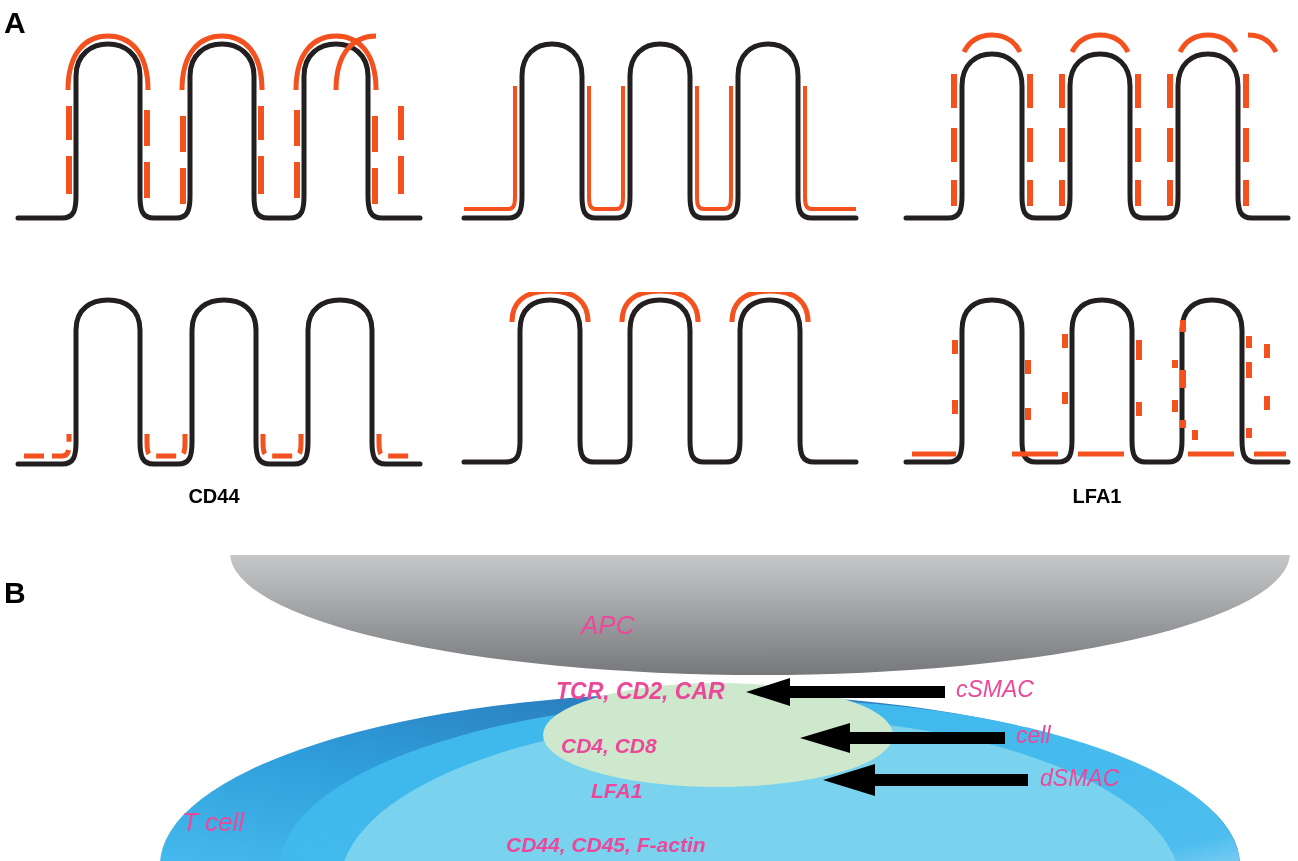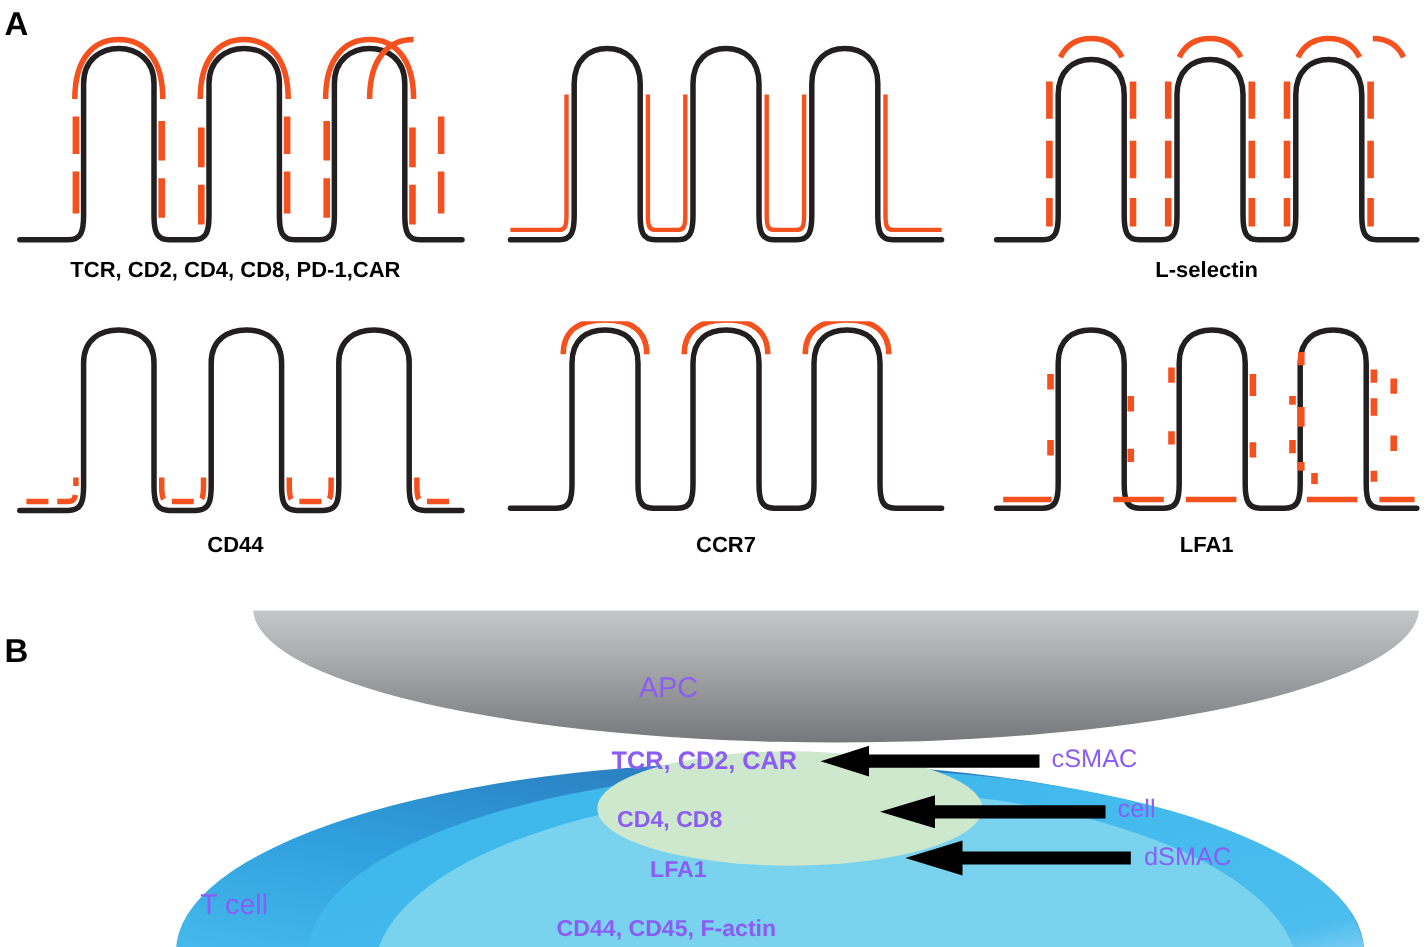--- a/index.html
+++ b/index.html
@@ -47,23 +47,24 @@
     left: 0;
     top: 555px;
     width: 1298px;
     height: 306px;
   }
   #panel-b svg { display: block; }
 
   .b-text {
     position: absolute;
     font-family: "Liberation Sans", sans-serif;
-    color: #8b5cf6;
+    color: #ec4899;
     white-space: nowrap;
     line-height: 1;
+    font-style: italic;
   }
   .b-text.bold { font-weight: bold; }
   .b-text.plain { font-weight: normal; }
 </style>
 </head>
 <body>
 
 <div id="page">
 
   <div class="panel-letter" id="panel-a-letter">A</div>
@@ -86,21 +87,20 @@
         <path d="M283,82 L283,118 M283,134 L283,170" stroke-width="6"></path>
         <path d="M361,88 L361,124 M361,140 L361,176" stroke-width="6"></path>
 
         <path d="M337,62 C337,24 355,8 377,8" transform="translate(-15,0)"></path>
       </g>
       <g fill="none" stroke="#f4511e" stroke-width="6" stroke-linecap="butt">
         <path d="M396,78 L396,112 M396,128 L396,166" transform="translate(-9,0)"></path>
       </g>
     </svg>
   </div>
-  <div class="membrane-label" style="left:14px; top:236px; width:400px;">TCR, CD2, CD4, CD8, PD-1,CAR</div>
 
   <div class="membrane-cell" style="left:460px; top:28px;">
     <svg width="400" height="200" viewBox="0 0 400 200">
       <g fill="none" stroke="#231f20" stroke-width="5" stroke-linecap="round">
         <path d="M4,190 L48,190 C60,190 62,182 62,168 L62,48 C62,26 76,16 92,16 C108,16 122,26 122,48 L122,168 C122,182 124,190 136,190 L156,190 C168,190 170,182 170,168 L170,48 C170,26 184,16 200,16 C216,16 230,26 230,48 L230,168 C230,182 232,190 244,190 L264,190 C276,190 278,182 278,168 L278,48 C278,26 292,16 308,16 C324,16 338,26 338,48 L338,168 C338,182 340,190 352,190 L396,190"></path>
       </g>
       <g fill="none" stroke="#f4511e" stroke-width="4" stroke-linecap="butt">
         <path d="M4,181 L48,181 C54,181 55,177 55,168 L55,58
                  M129,58 L129,168 C129,177 130,181 136,181 L156,181 C162,181 163,177 163,168 L163,58
                  M237,58 L237,168 C237,177 238,181 244,181 L264,181 C270,181 271,177 271,168 L271,58
@@ -126,21 +126,20 @@
         <path d="M160,46 L160,80 M160,100 L160,134 M160,152 L160,178"></path>
         <path d="M236,46 L236,80 M236,100 L236,134 M236,152 L236,178"></path>
         <path d="M268,46 L268,80 M268,100 L268,134 M268,152 L268,178"></path>
         <path d="M344,46 L344,80 M344,100 L344,134 M344,152 L344,178"></path>
       </g>
       <g fill="none" stroke="#231f20" stroke-width="5" stroke-linecap="round">
         <path d="M336,58 C336,36 350,26 366,26" opacity="0"></path>
       </g>
     </svg>
   </div>
-  <div class="membrane-label" style="left:902px; top:236px; width:390px;">L-selectin</div>
 
   <div class="membrane-cell" style="left:14px; top:292px;">
     <svg width="410" height="180" viewBox="0 0 410 180">
       <g fill="none" stroke="#231f20" stroke-width="5" stroke-linecap="round">
         <path d="M4,172 L48,172 C60,172 62,164 62,150 L62,38 C62,16 78,8 94,8 C110,8 126,16 126,38 L126,150 C126,164 128,172 140,172 L164,172 C176,172 178,164 178,150 L178,38 C178,16 194,8 210,8 C226,8 242,16 242,38 L242,150 C242,164 244,172 256,172 L280,172 C292,172 294,164 294,150 L294,38 C294,16 310,8 326,8 C342,8 358,16 358,38 L358,150 C358,164 360,172 372,172 L406,172"></path>
       </g>
       <g fill="none" stroke="#f4511e" stroke-width="5" stroke-linecap="butt" stroke-dasharray="20 8">
         <path d="M10,164 L48,164 C54,164 55,160 55,150 L55,142"></path>
         <path d="M133,142 L133,150 C133,160 134,164 140,164 L164,164 C170,164 171,160 171,150 L171,142"></path>
         <path d="M249,142 L249,150 C249,160 250,164 256,164 L280,164 C286,164 287,160 287,150 L287,142"></path>
@@ -155,21 +154,20 @@
       <g fill="none" stroke="#231f20" stroke-width="5" stroke-linecap="round">
         <path d="M4,170 L46,170 C58,170 60,162 60,148 L60,38 C60,16 74,8 90,8 C106,8 120,16 120,38 L120,148 C120,162 122,170 134,170 L156,170 C168,170 170,162 170,148 L170,38 C170,16 184,8 200,8 C216,8 230,16 230,38 L230,148 C230,162 232,170 244,170 L266,170 C278,170 280,162 280,148 L280,38 C280,16 294,8 310,8 C326,8 340,16 340,38 L340,148 C340,162 342,170 354,170 L396,170"></path>
       </g>
       <g fill="none" stroke="#f4511e" stroke-width="5" stroke-linecap="butt">
         <path d="M52,30 C52,6 70,-1 90,-1 C110,-1 128,6 128,30"></path>
         <path d="M162,30 C162,6 180,-1 200,-1 C220,-1 238,6 238,30"></path>
         <path d="M272,30 C272,6 290,-1 310,-1 C330,-1 348,6 348,30"></path>
       </g>
     </svg>
   </div>
-  <div class="membrane-label" style="left:460px; top:486px; width:400px;">CCR7</div>
 
   <div class="membrane-cell" style="left:902px; top:292px;">
     <svg width="390" height="180" viewBox="0 0 390 180">
       <g fill="none" stroke="#231f20" stroke-width="5" stroke-linecap="round">
         <path d="M4,170 L46,170 C58,170 60,162 60,148 L60,38 C60,16 74,8 90,8 C106,8 120,16 120,38 L120,148 C120,162 122,170 134,170 L156,170 C168,170 170,162 170,148 L170,38 C170,16 184,8 200,8 C216,8 230,16 230,38 L230,148 C230,162 232,170 244,170 L266,170 C278,170 280,162 280,148 L280,38 C280,16 294,8 310,8 C326,8 340,16 340,38 L340,148 C340,162 342,170 354,170 L386,170"></path>
       </g>
       <g fill="none" stroke="#f4511e" stroke-width="5" stroke-linecap="butt">
         <path d="M10,162 L54,162"></path>
         <path d="M82,162 L128,162" transform="translate(28,0)"></path>
         <path d="M176,162 L222,162"></path>

